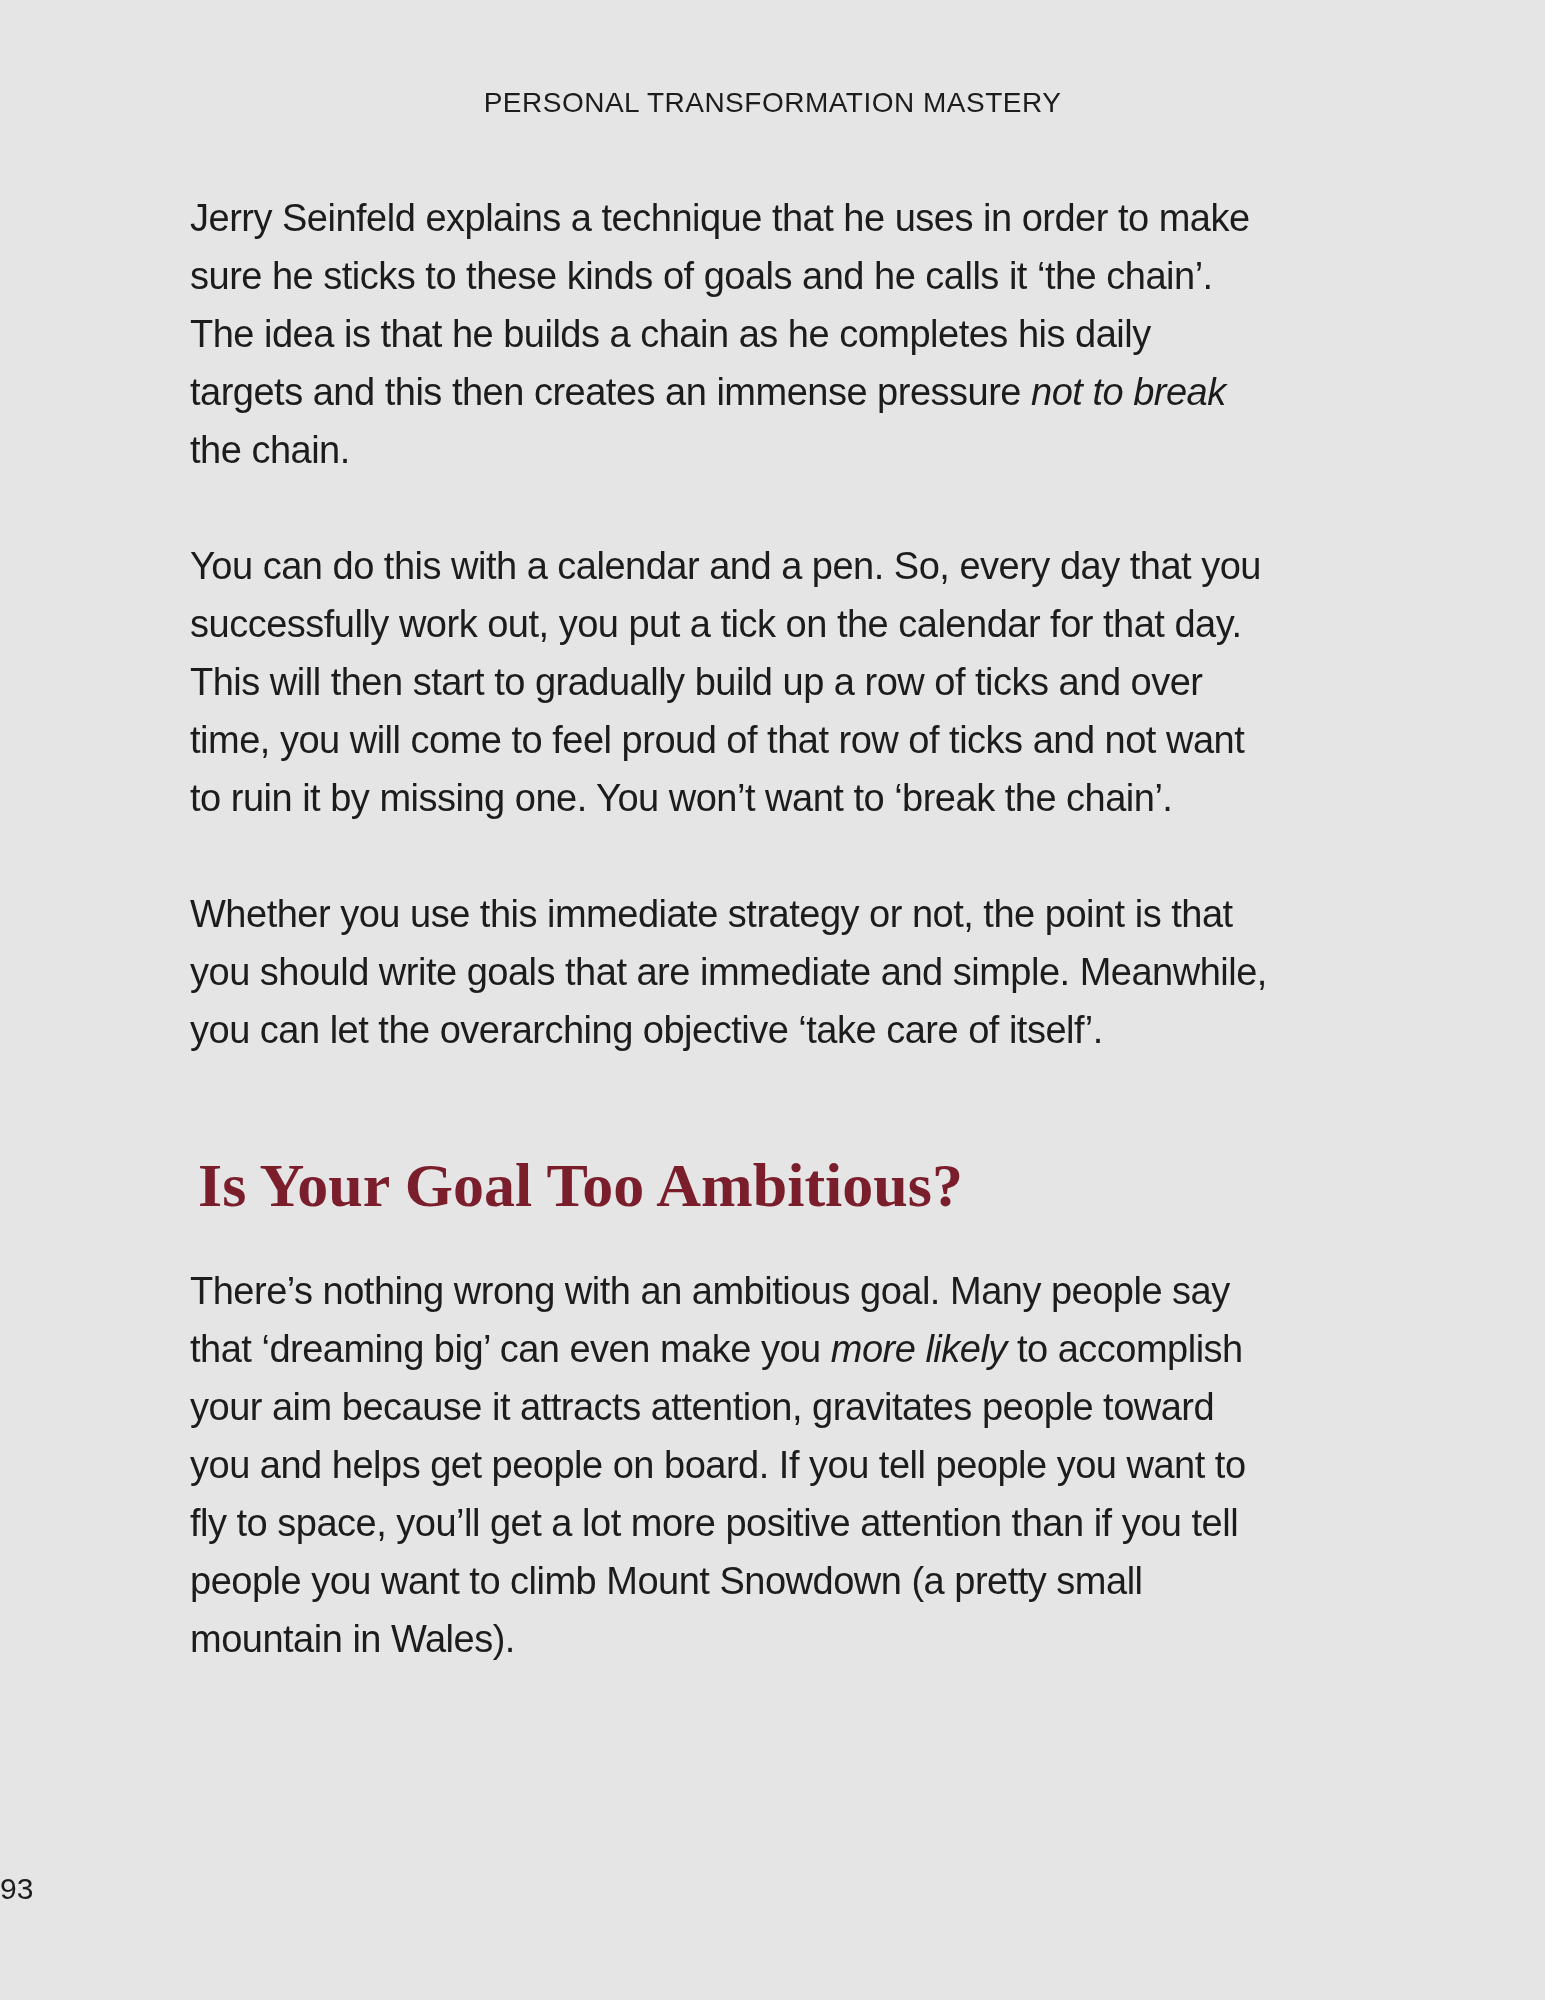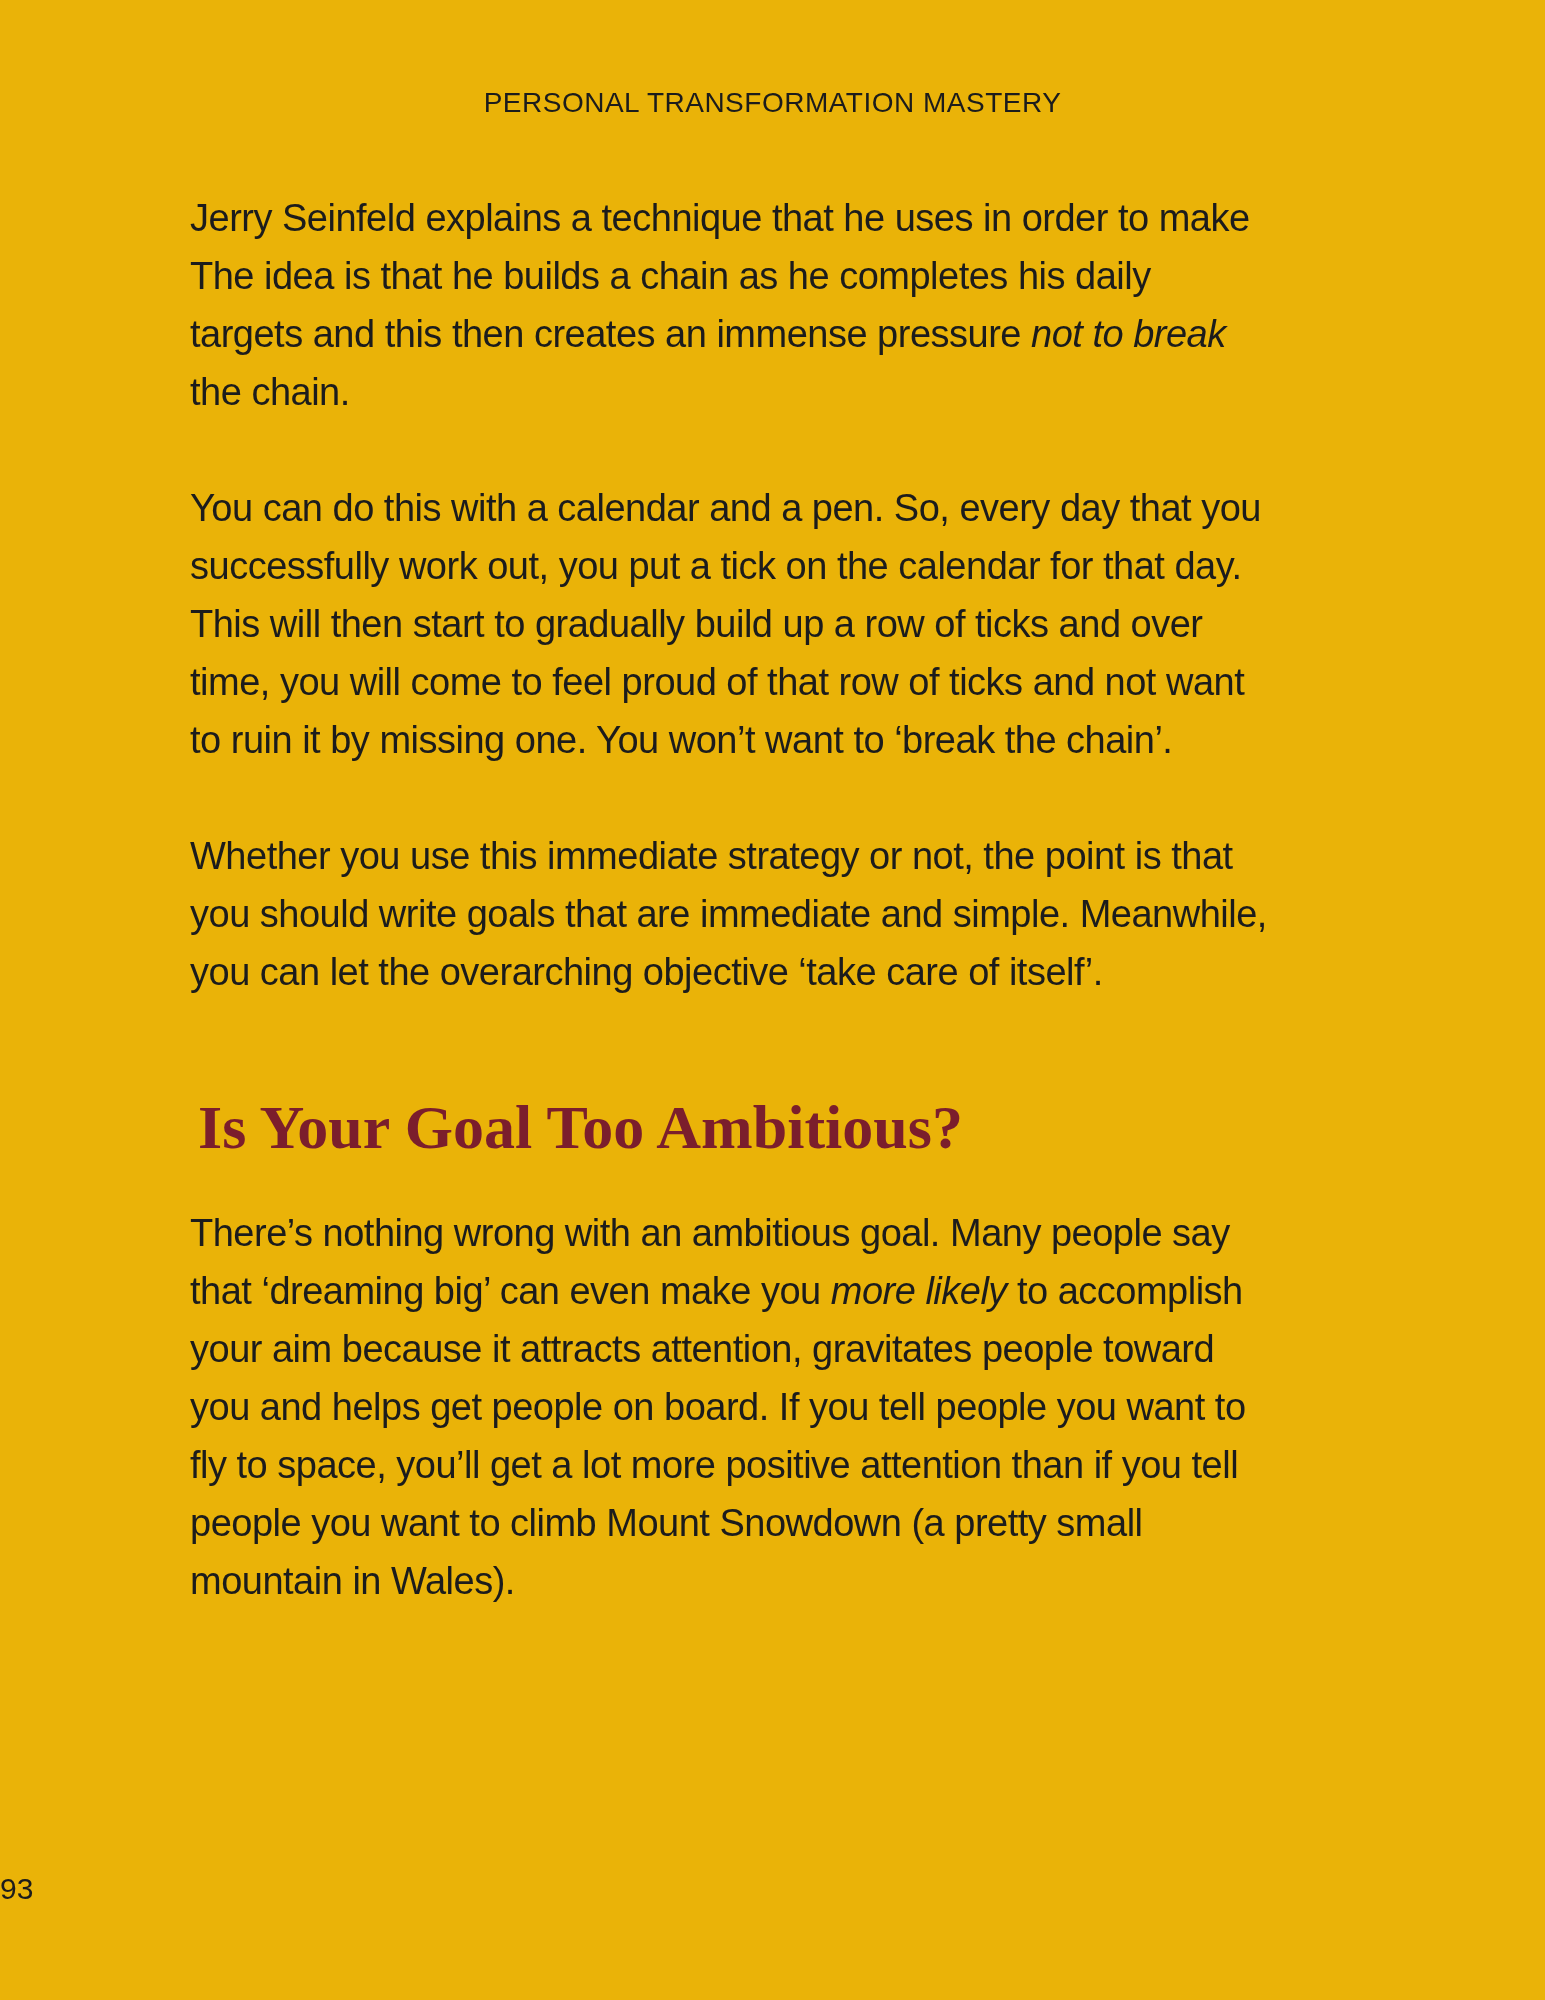--- a/index.html
+++ b/index.html
@@ -4,21 +4,21 @@
 <style>
   html, body {
     margin: 0;
     padding: 0;
     background: #ffffff;
   }
   .page {
     position: relative;
     width: 1545px;
     height: 2000px;
-    background: #eab308;
+    background: #e5e5e5;
     overflow: hidden;
     font-family: "Liberation Sans", "DejaVu Sans", sans-serif;
     color: #1c1c1c;
   }
   .running-header {
     position: absolute;
     top: 86px;
     left: 0;
     width: 100%;
     text-align: center;
@@ -78,20 +78,21 @@
 <body>
 
 <div class="page">
 
   <div class="running-header">PERSONAL TRANSFORMATION MASTERY</div>
 
   <div class="content">
 
     <div class="para">
       <div class="line">Jerry Seinfeld explains a technique that he uses in order to make</div>
+      <div class="line">sure he sticks to these kinds of goals and he calls it ‘the chain’.</div>
       <div class="line">The idea is that he builds a chain as he completes his daily</div>
       <div class="line"><span>targets and this then creates an immense pressure </span><em>not to break</em></div>
       <div class="line">the chain.</div>
     </div>
 
     <div class="para">
       <div class="line">You can do this with a calendar and a pen. So, every day that you</div>
       <div class="line">successfully work out, you put a tick on the calendar for that day.</div>
       <div class="line">This will then start to gradually build up a row of ticks and over</div>
       <div class="line">time, you will come to feel proud of that row of ticks and not want</div>

